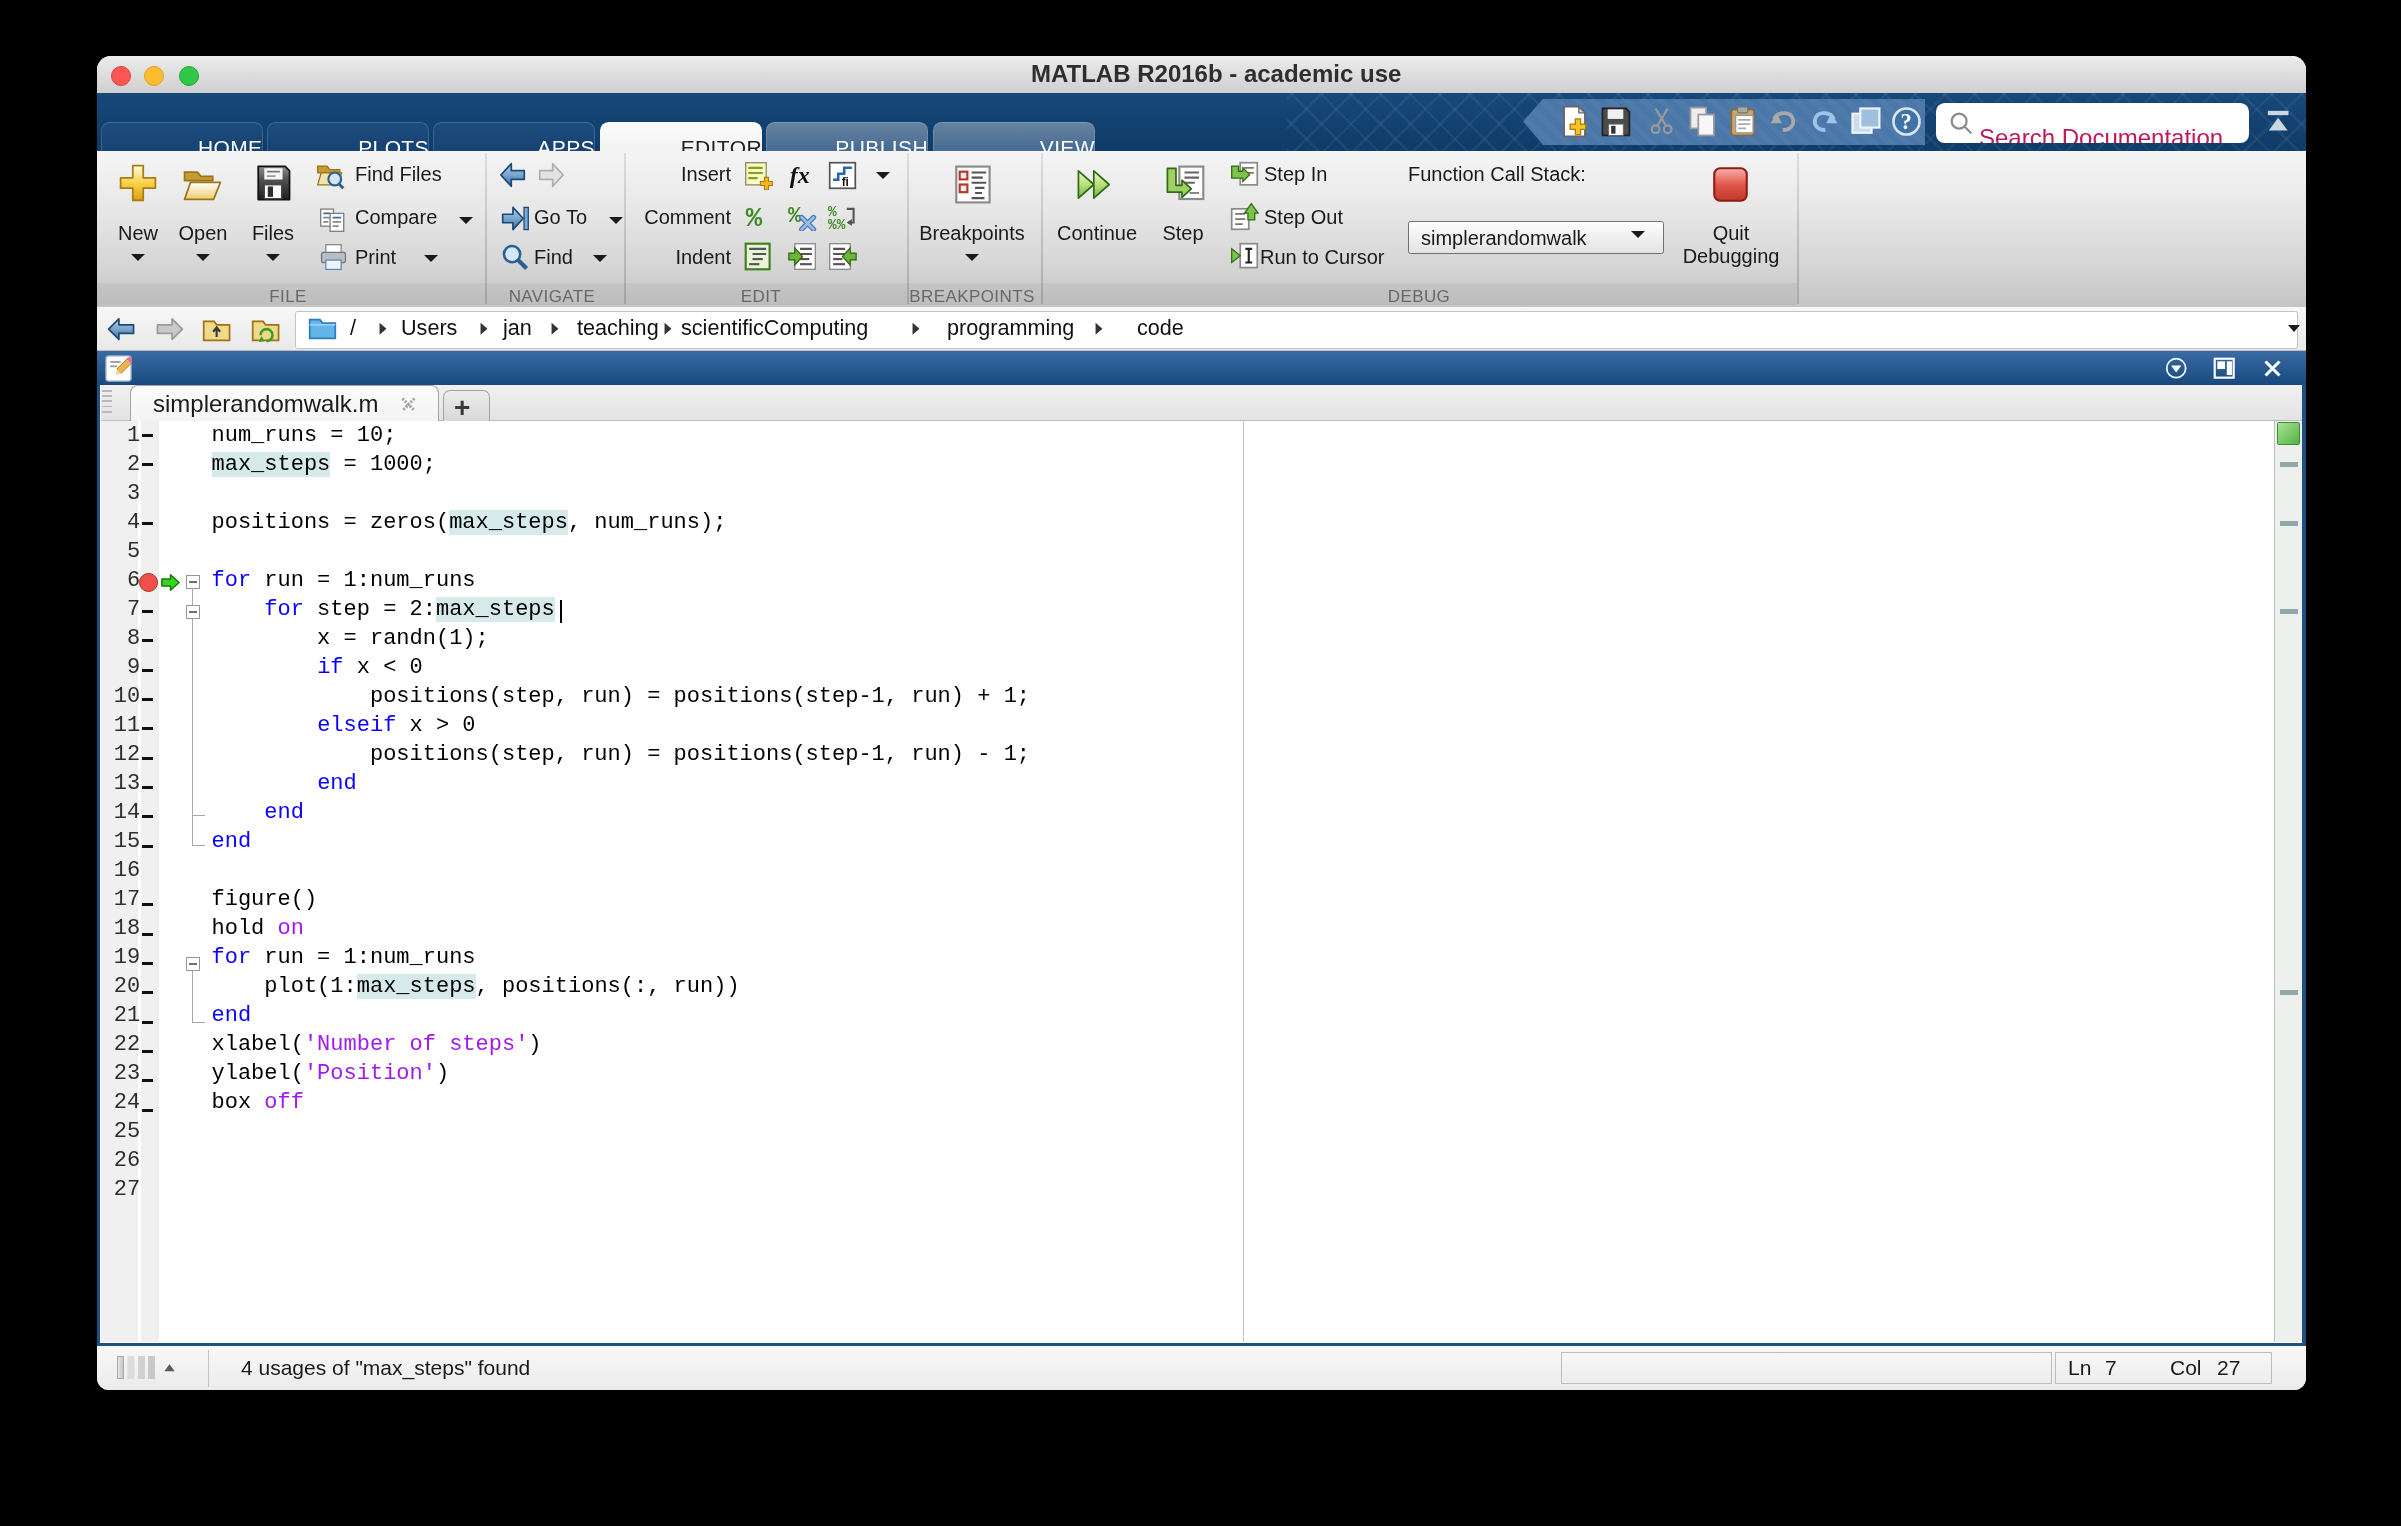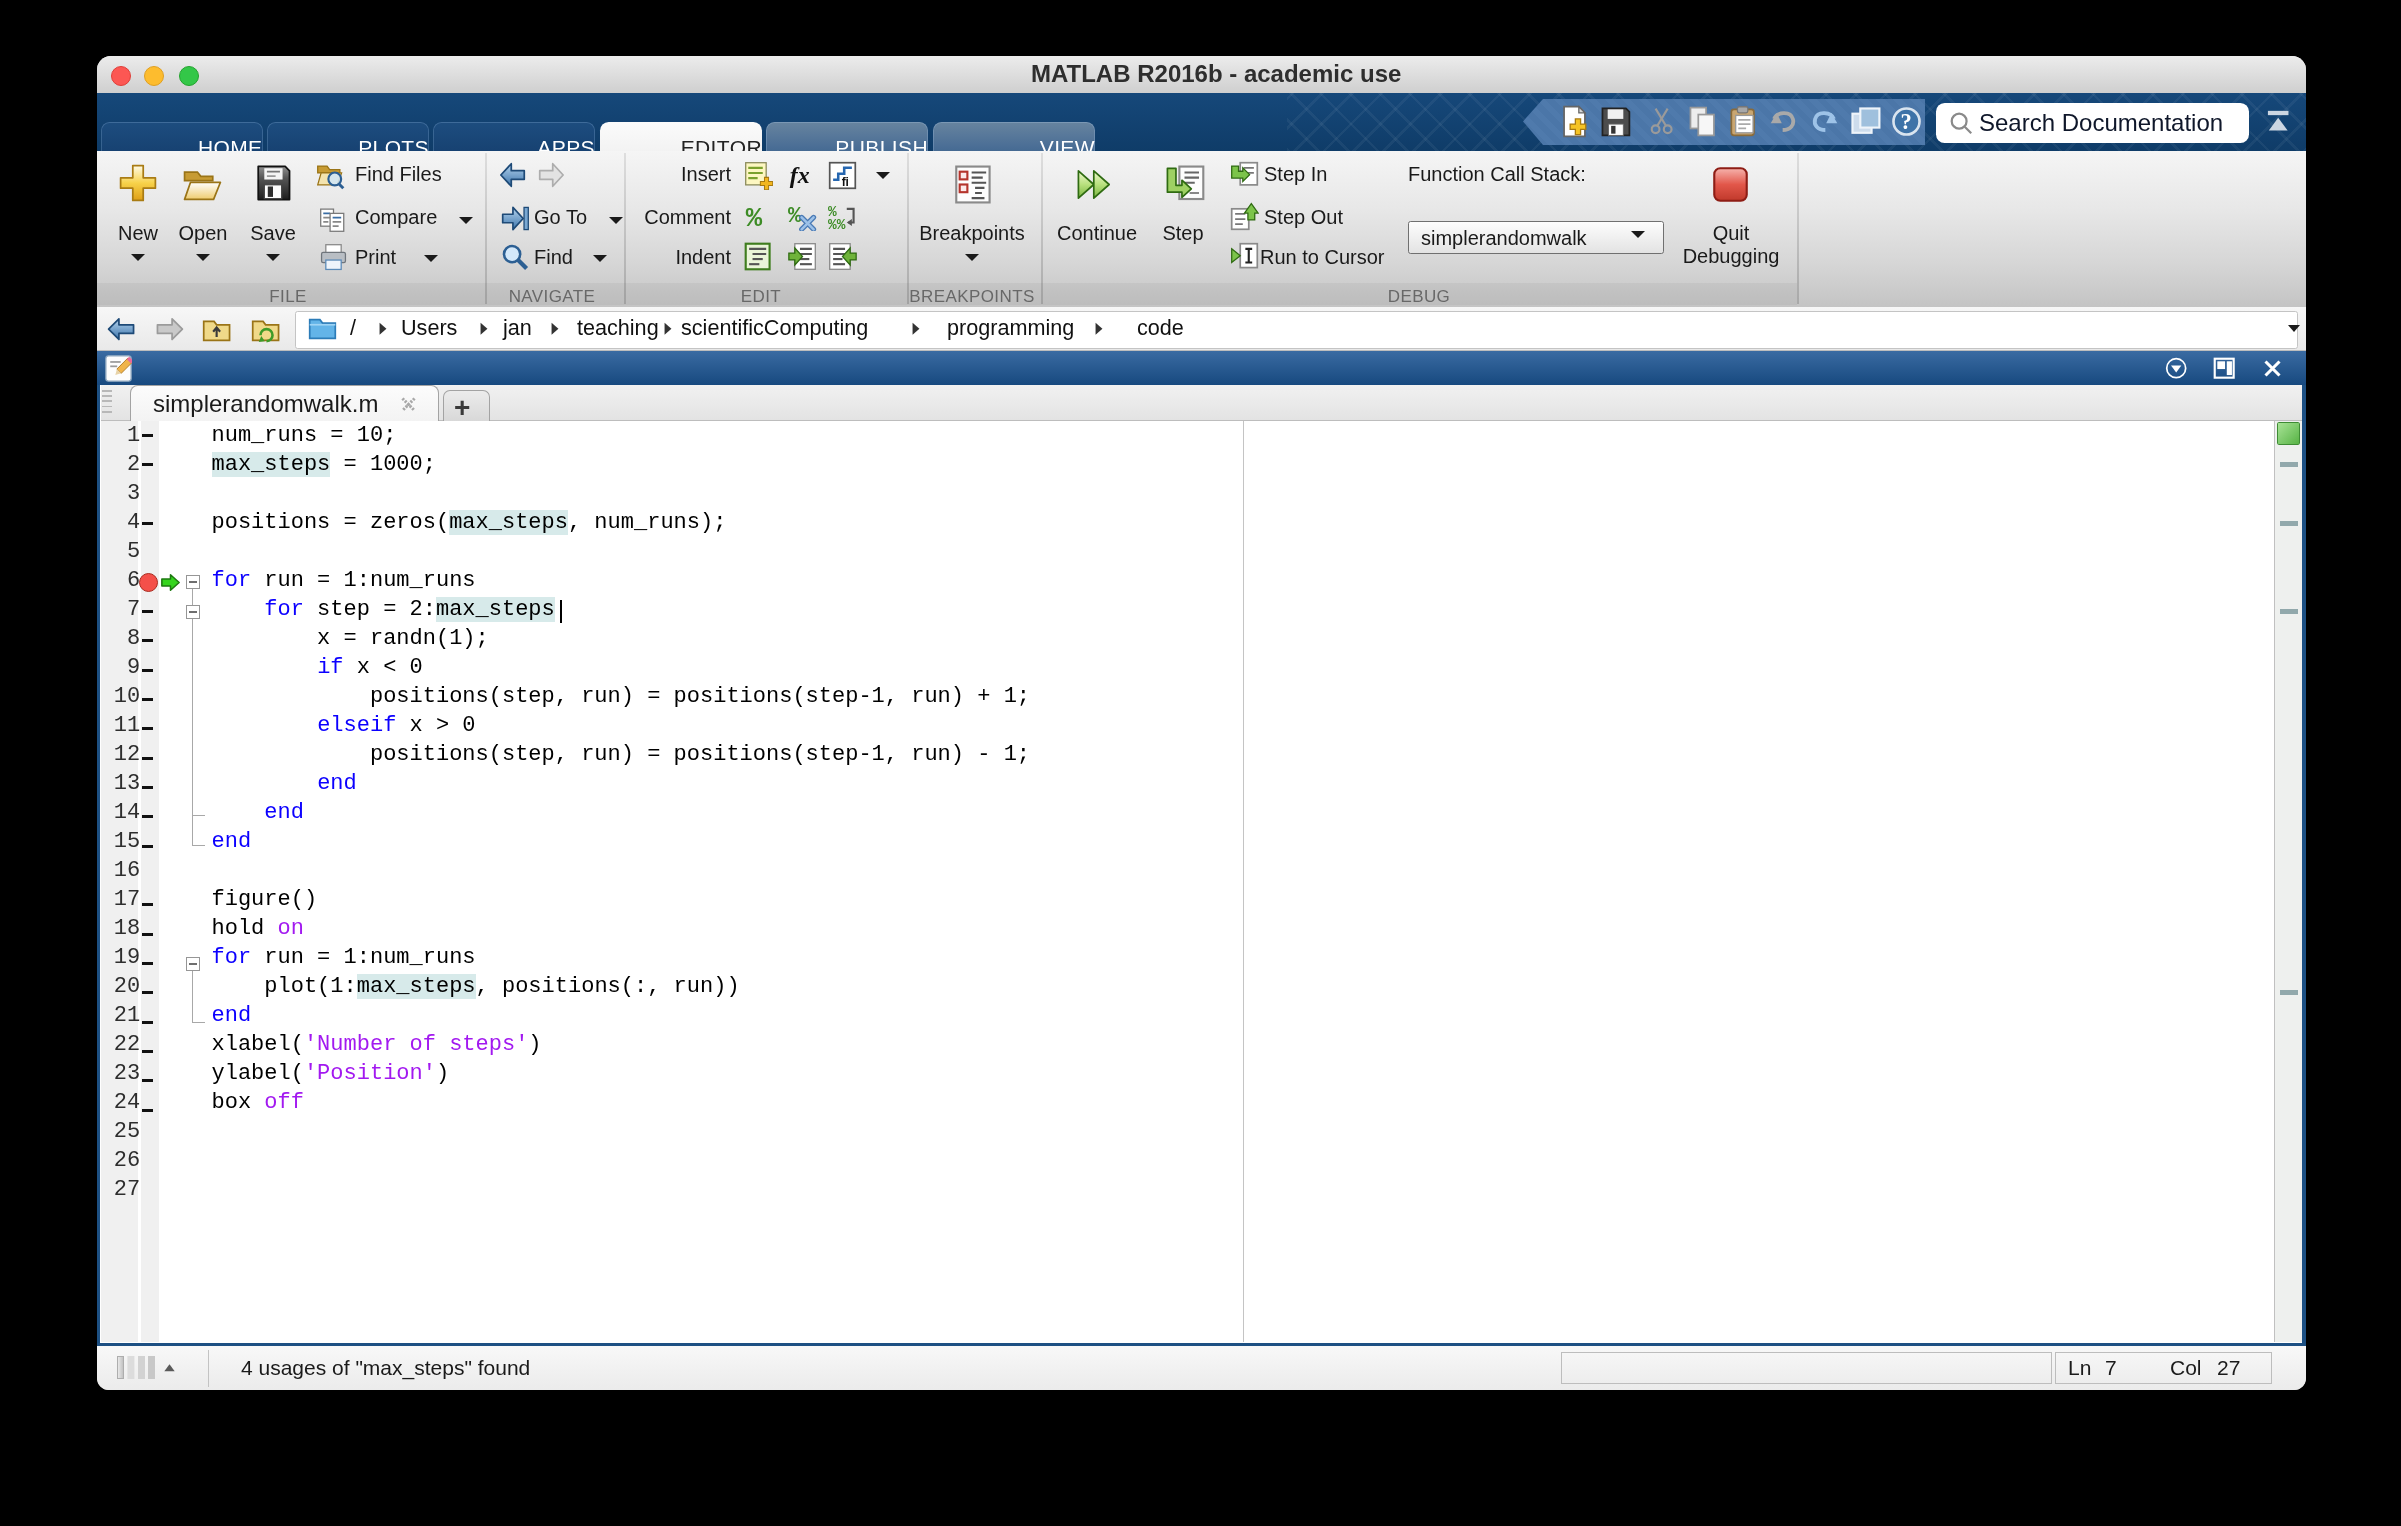--- a/index.html
+++ b/index.html
@@ -96,21 +96,21 @@
       <circle cx="19" cy="19" r="15" fill="#3e73a8" stroke="#d9e4ef" stroke-width="3"></circle>
       <text x="12" y="28" font-family="Liberation Serif,serif" font-size="26" font-weight="bold" fill="#fff">?</text>
     </svg>
   </div>
 
   <div class="abs" style="left:1839px;top:47px;width:313px;height:40px;border-radius:8.6px;background:#fff;overflow:hidden;">
     <svg class="abs" style="left:12px;top:7px;" width="26" height="26" viewBox="0 0 28 28">
       <circle cx="12" cy="12" r="8" fill="none" stroke="#8a8a8a" stroke-width="2.4"></circle>
       <line x1="18" y1="18" x2="25" y2="25" stroke="#8a8a8a" stroke-width="2.4"></line>
     </svg>
-    <div class="abs ui" style="left:43px;top:7px;font-size:24px;line-height:26px;color:#0f172a;">Search Documentation</div>
+    <div class="abs ui" style="left:43px;top:22px;font-size:24px;line-height:26px;color:#be185d;">Search Documentation</div>
   </div>
 
   <svg class="abs" style="left:2170px;top:54px;" width="22.4" height="24" viewBox="0 0 26 28">
     <rect x="1" y="1" width="24" height="5" fill="#ccd6e2"></rect>
     <path d="M13 9 L24 24 L2 24 Z" fill="#ccd6e2"></path>
   </svg>
 
   <div class="abs" style="left:0;top:95px;width:2209px;height:156px;background:linear-gradient(180deg,#f5f5f5 0%,#e7e7e7 38%,#d6d6d6 72%,#c4c4c4 100%);border-bottom:0.9px solid #b0b0b0;"></div>
   <div class="sep" style="left:388px;"></div>
   <div class="sep" style="left:527px;"></div>
@@ -155,21 +155,21 @@
         </defs>
       <path d="M6 4h31l5 5v33H6z" fill="url(#g3)" stroke="#111" stroke-width="2" stroke-linejoin="round"></path>
       <rect x="13" y="6" width="21" height="13" fill="#f5f5f5"></rect>
       <line x1="16" y1="10" x2="31" y2="10" stroke="#777" stroke-width="2"></line>
       <line x1="16" y1="15" x2="26" y2="15" stroke="#999" stroke-width="2"></line>
       <rect x="13" y="25" width="20" height="16" fill="#fdfdfd" stroke="#444" stroke-width="1.5"></rect>
       <rect x="17" y="27" width="6" height="12" fill="#2e2e2e"></rect>
     </svg>
     <div class="abs ui cc" style="left:41px;top:70px;">New</div>
     <div class="abs ui cc" style="left:106px;top:70px;">Open</div>
-    <div class="abs ui cc" style="left:176px;top:70px;">Save</div>
+    <div class="abs ui cc" style="left:176px;top:70px;">Files</div>
     <div class="tri" style="left:34px;top:103px;"></div>
     <div class="tri" style="left:99px;top:103px;"></div>
     <div class="tri" style="left:169px;top:103px;"></div>
     <svg class="abs" style="left:219px;top:9.5px;" width="29" height="29" viewBox="0 0 34 34">
       <path d="M2 6h11l3 4h12v4H2z" fill="#c79b33" stroke="#9a7417" stroke-width="1.5"></path>
       <path d="M2 28l4-14h24l-5 14z" fill="#f3e3ae" stroke="#9a7417" stroke-width="1.5"></path>
       <circle cx="22" cy="21" r="7.5" fill="#cfe6f8" fill-opacity=".85" stroke="#2c5f93" stroke-width="2.5"></circle>
       <line x1="27" y1="27" x2="32" y2="32" stroke="#2c5f93" stroke-width="3.5"></line>
     </svg>
     <div class="abs ui" style="left:258px;top:11.2px;">Find Files</div>

